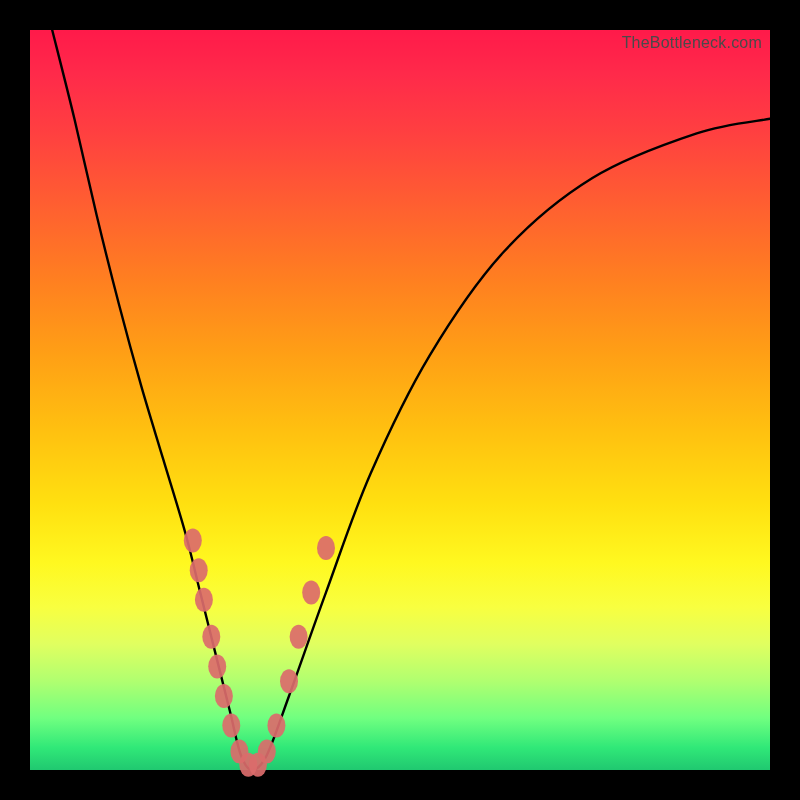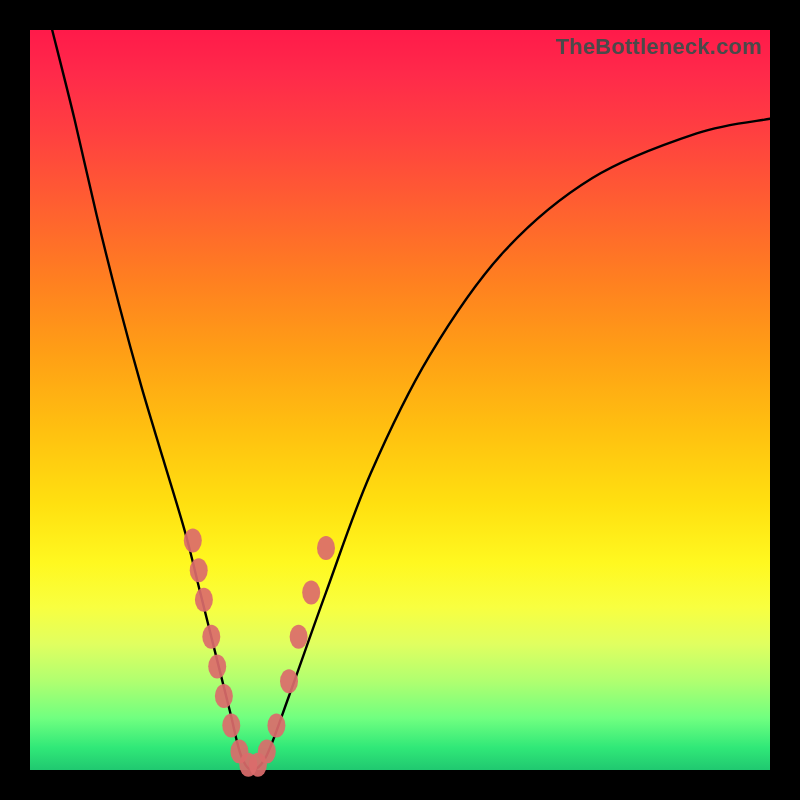--- a/index.html
+++ b/index.html
@@ -38,22 +38,22 @@
       #b0ff70 88%,
       #70ff80 93%,
       #30e878 97%,
       #20c870 100%);
   }
   .watermark {
     position: absolute;
     top: 4px;
     right: 8px;
     color: #4a4a4a;
-    font-size: 22px;
-    font-weight: 700;
+    font-size: 16px;
+    font-weight: 400;
     letter-spacing: 0.2px;
     user-select: none;
     margin-left: 21px;
   }
   svg.curve {
     position: absolute;
     left: 0;
     top: 0;
     width: 740px;
     height: 740px;

